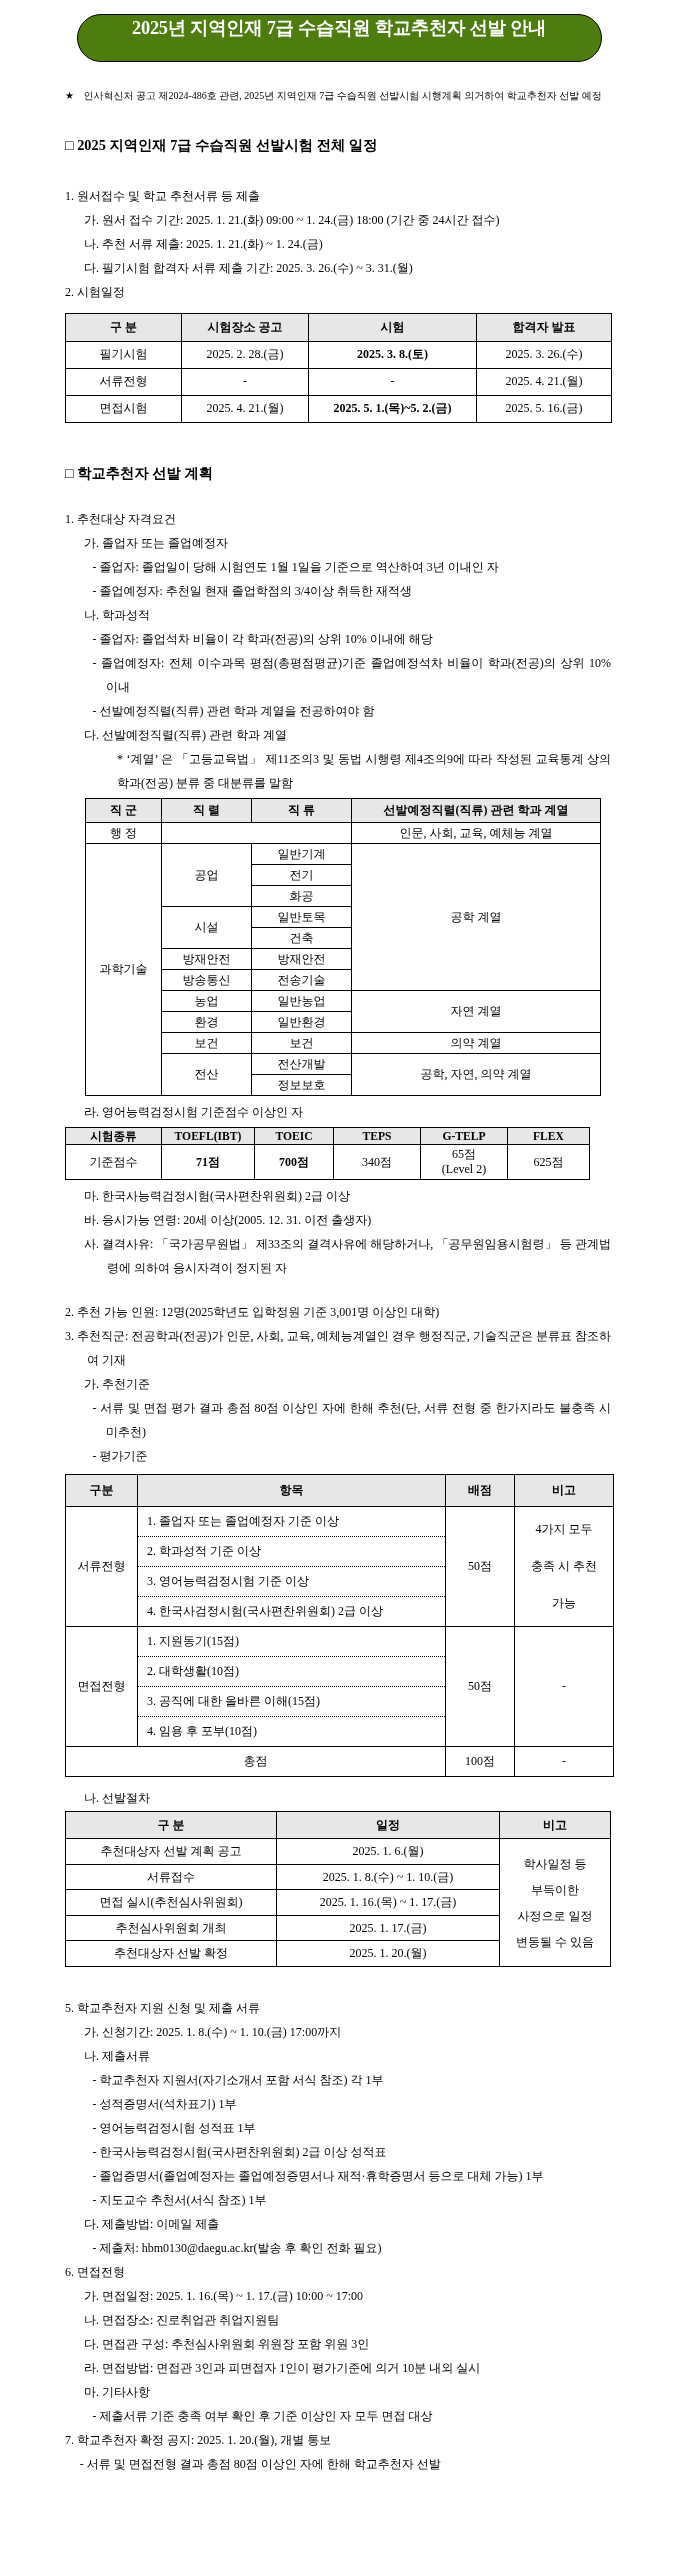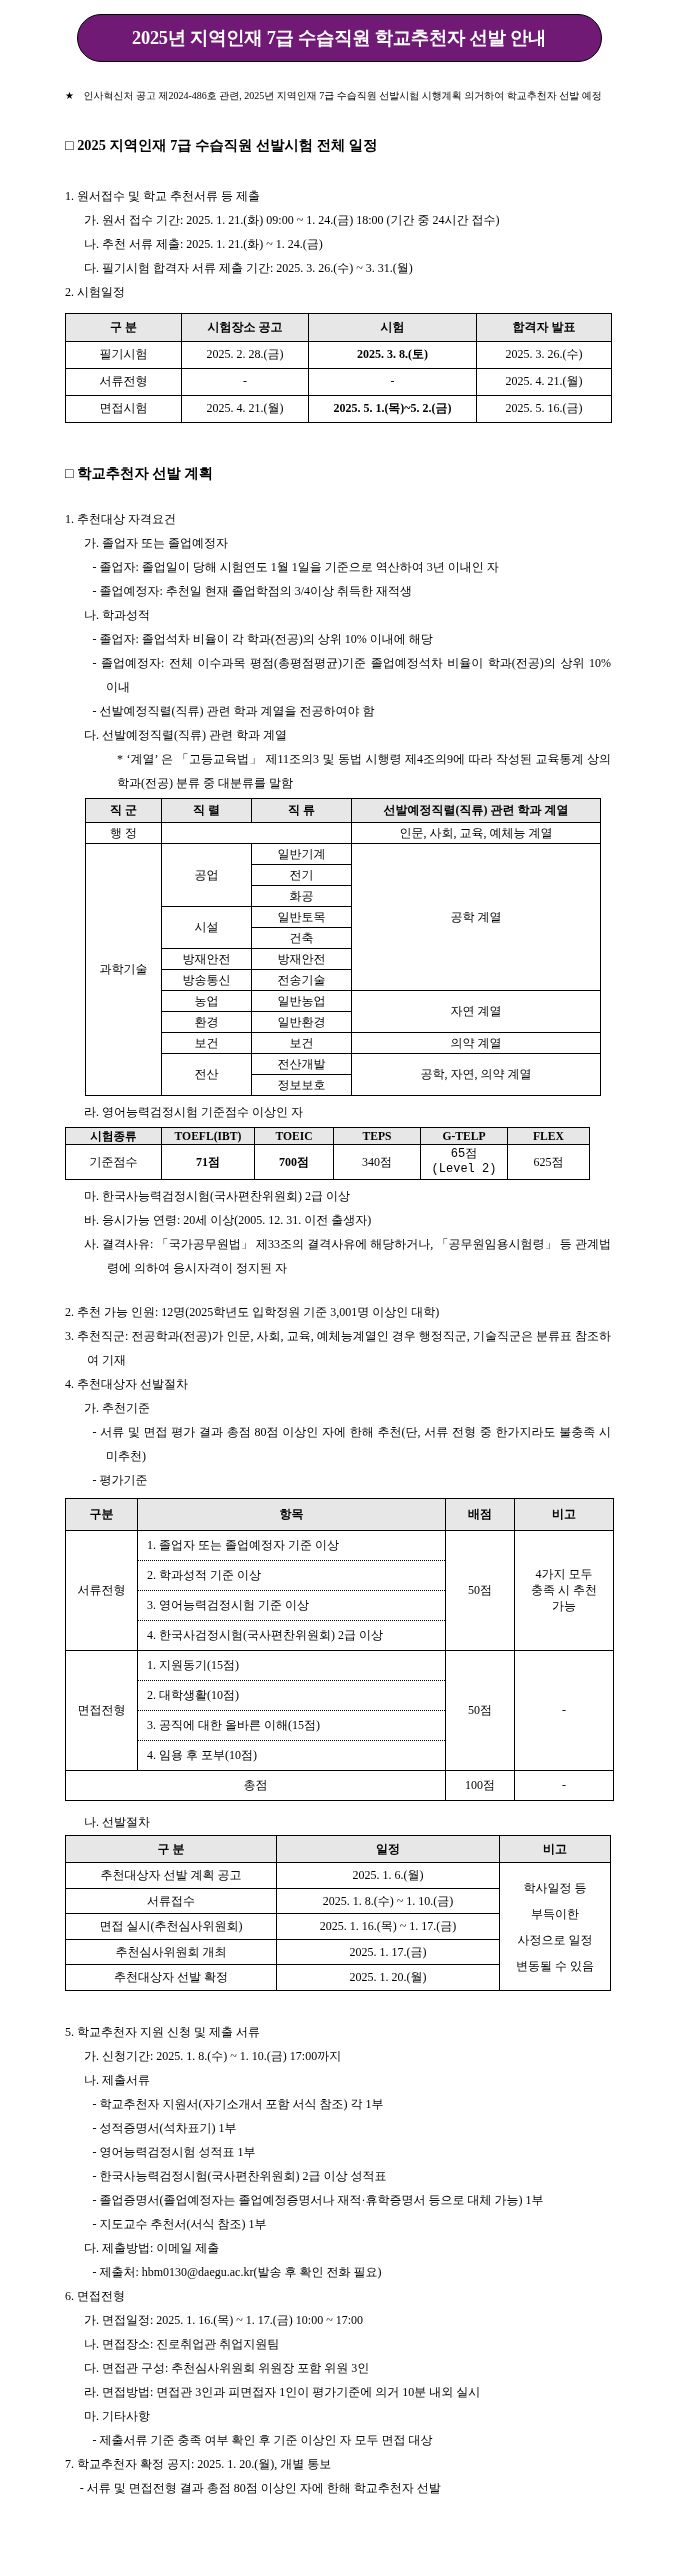--- a/index.html
+++ b/index.html
@@ -4,22 +4,22 @@
 <style>
   html,body { margin:0; padding:0; background:#ffffff; }
   .page {
     position:relative; width:676px; height:2576px; box-sizing:border-box;
     padding:13.6px 65px 0 65px; background:#ffffff; color:#000;
     font-family:"Liberation Serif","DejaVu Serif",serif; font-size:12px;
     overflow:hidden;
   }
   .title-box {
     width:525px; height:48px; margin-left:11.6px; box-sizing:border-box;
-    background:#701a75; border:1.4px solid #000; border-radius:24.5px;
-    display:flex; align-items:center; justify-content:center;
+    background:#4d7c0f; border:1.4px solid #000; border-radius:24.5px;
+    display:flex; justify-content:center;
   }
   .title-box span { color:#fff; font-size:18.4px; font-weight:bold; letter-spacing:-0.3px; }
   .intro {
     margin-top:20.4px; font-size:10px; line-height:27px;
     padding-left:25px; text-indent:-25px; text-align:justify;
   }
   .intro .star { margin-right:9.5px; }
   .h1 { font-size:14.3px; font-weight:bold; line-height:19px; }
   .h1a { margin-top:27px; }
   .h1b { margin-top:41px; }
@@ -31,41 +31,41 @@
   .l4 { padding-left:52px; text-indent:0; }
   .mt-first-list { margin-top:29px; }
   .mt-sec2 { margin-top:24.5px; }
   .mt-block { margin-top:20.4px; }
   .mt-5 { margin-top:29px; }
 
   table.tbl { border-collapse:collapse; border:1.4px solid #000; table-layout:fixed; }
   .tbl th, .tbl td { border:0.7px solid #000; text-align:center; vertical-align:middle; padding:0; font-size:12px; }
   .tbl th { background:#e7e7e7; font-weight:bold; border-bottom:1.4px solid #000; }
   .b { font-weight:bold; }
-  .ml { white-space:pre-line;font-family:Liberation Mono, monospace; }
+  .ml { white-space:pre-line; }
 
   .tbl-schedule { width:545px; margin-top:8.9px; }
   .tbl-schedule th { height:27px; }
   .tbl-schedule td { height:26px; }
 
   .tbl-major { width:516px; margin-left:20px; margin-top:2.7px; }
   .tbl-major th { height:23px; }
   .tbl-major td { height:20px; }
   .tbl-major td.tall { height:20.4px; }
 
   .tbl-eng { width:525px; margin-top:3px; }
   .tbl-eng th { height:16.4px; font-size:11.6px; }
   .tbl-eng td { height:34px; }
   .tbl-eng td.ml { line-height:15.7px; }
 
   .tbl-eval { width:549px; margin-top:5.5px; }
   .tbl-eval th { height:31px; }
   .tbl-eval td { height:29px; }
   .tbl-eval td.cell-item { text-align:left; padding-left:8.9px; }
-  .tbl-eval td.note { white-space:pre-line; line-height:16px; }
+  .tbl-eval td.note { white-space:pre-line; line-height:37px; }
   .dt-b { border-bottom:0.7px dotted #000 !important; }
   .dt-t { border-top:0.7px dotted #000 !important; }
   .thick-t { border-top:1.4px solid #000 !important; }
   .tbl-eval td.total-cell { height:29px; }
 
   .tbl-proc { width:545px; margin-top:1.4px; }
   .tbl-proc th { height:26px; }
   .tbl-proc td { height:24.5px; }
   .tbl-proc td.note { white-space:pre-line; line-height:26px; }
 </style>
@@ -240,21 +240,20 @@
     </tr>
   </tbody>
     </table>
 
   <div class="ln l2" style="margin-top:3.4px;">마. 한국사능력검정시험(국사편찬위원회) 2급 이상</div>
   <div class="ln l2">바. 응시가능 연령: 20세 이상(2005. 12. 31. 이전 출생자)</div>
   <div class="ln l2">사. 결격사유: 「국가공무원법」 제33조의 결격사유에 해당하거나, 「공무원임용시험령」 등 관계법령에 의하여 응시자격이 정지된 자</div>
 
   <div class="ln l1 mt-block">2. 추천 가능 인원: 12명(2025학년도 입학정원 기준 3,001명 이상인 대학)</div>
   <div class="ln l1">3. 추천직군: 전공학과(전공)가 인문, 사회, 교육, 예체능계열인 경우 행정직군, 기술직군은 분류표 참조하여 기재</div>
-  <div class="ln l1">4. 추천대상자 선발절차</div>
   <div class="ln l2">가. 추천기준</div>
   <div class="ln l3">- 서류 및 면접 평가 결과 총점 80점 이상인 자에 한해 추천(단, 서류 전형 중 한가지라도 불충족 시 미추천)</div>
   <div class="ln l3">- 평가기준</div>
 
   <table class="tbl tbl-eval">
     <colgroup>
         <col style="width:72px">
         <col style="width:308px">
         <col style="width:69px">
         <col style="width:99px">

